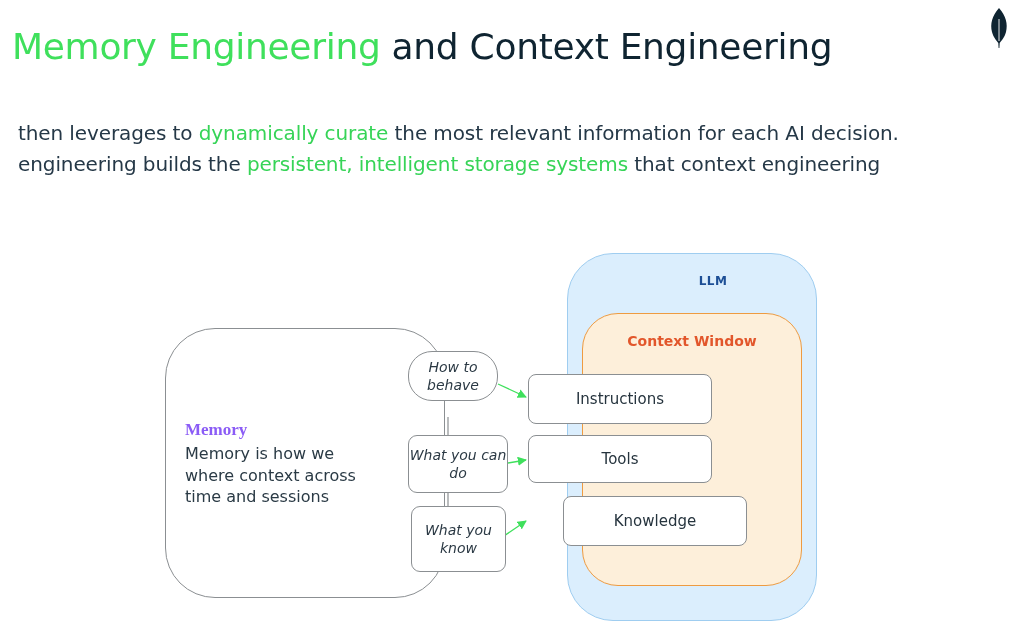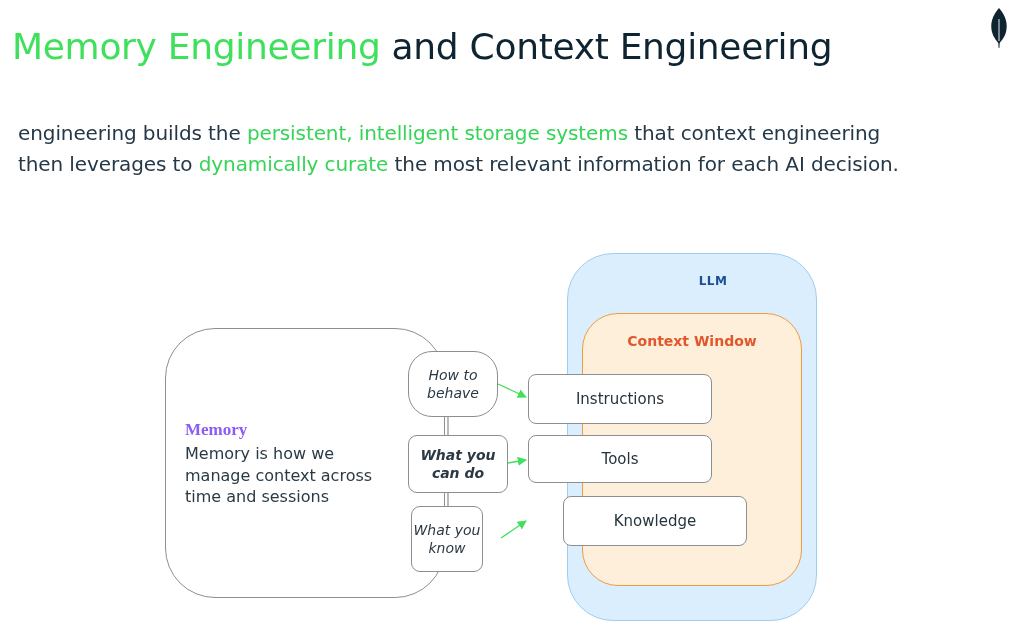--- a/index.html
+++ b/index.html
@@ -36,23 +36,23 @@
     font-weight: bold; font-size: 17px; color: #8b5cf6; font-family: Liberation Serif, serif;
   }
   .memory-desc {
     position: absolute; left: 185px; top: 443px; width: 200px;
     font-size: 16px; line-height: 21.5px; color: #2a3a45;
   }
   .small {
     border-radius: 9px; display: flex; align-items: center; justify-content: center;
     text-align: center; font-style: italic; font-size: 14px; line-height: 18px; color: #2b3944;
   }
-  .sb1 { left: 408px; top: 351px; width: 90px; height: 66px; border-radius: 24px; }
-  .sb2 { left: 408px; top: 435px; width: 100px; height: 58px; font-weight: bold; }
-  .sb3 { left: 411px; top: 506px; width: 72px; height: 66px; }
+  .sb1 { left: 408px; top: 351px; width: 90px; height: 50px; border-radius: 24px; }
+  .sb2 { left: 408px; top: 435px; width: 100px; height: 58px; }
+  .sb3 { left: 411px; top: 506px; width: 95px; height: 66px; }
   .llm-box {
     position: absolute; left: 567px; top: 253px; width: 250px; height: 368px;
     box-sizing: border-box; border-radius: 46px;
     background: #dbeefd; border: 1.3px solid #9fcdf0;
   }
   .llm-label {
     position: absolute; left: 588px; width: 250px; top: 274px; text-align: center;
     font-weight: bold; font-size: 12px; color: #1d4f96; letter-spacing: 0.5px;
   }
   .cw-box {
@@ -79,33 +79,33 @@
 <div class="title">
   <span class="green">Memory Engineering</span><span> and Context Engineering</span>
 </div>
 
 <svg class="leaf" viewBox="0 0 22 42">
   <path d="M11 1 C4 9 2 17 4 25 C5.5 31 9 34 10.3 36 L10.6 41 L11.4 41 L11.7 36 C13 34 16.5 31 18 25 C20 17 18 9 11 1 Z" fill="#0f2431"></path>
   <path d="M11 12 L11 34" stroke="#ffffff" stroke-width="0.9"></path>
 </svg>
 
 <div class="intro">
+  <p><span>then leverages to </span><span class="green-text">dynamically curate</span><span> the most relevant information for each AI decision.</span></p>
   <p><span>engineering builds the </span><span class="green-text">persistent, intelligent storage systems</span><span> that context engineering</span></p>
-  <p><span>then leverages to </span><span class="green-text">dynamically curate</span><span> the most relevant information for each AI decision.</span></p>
 </div>
 
 <div class="llm-box"></div>
 <div class="llm-label">LLM</div>
 
 <div class="cw-box"></div>
 <div class="cw-label">Context Window</div>
 
 <div class="box memory-box"></div>
 <div class="memory-title">Memory</div>
-<div class="memory-desc">Memory is how we manage context across time and sessions</div>
+<div class="memory-desc">Memory is how we where context across time and sessions</div>
 
 <svg class="connectors">
   <defs>
     <marker id="arrowG" viewBox="0 0 10 10" refX="9" refY="5" markerWidth="7" markerHeight="7" orient="auto">
       <path d="M0 0 L10 5 L0 10 Z" fill="#3fe05c"></path>
     </marker>
   </defs>
   <line x1="448" y1="417" x2="448" y2="435" stroke="#8b8f92" stroke-width="1.2"></line>
   <line x1="448" y1="493" x2="448" y2="506" stroke="#8b8f92" stroke-width="1.2"></line>
   <line x1="498" y1="384" x2="526" y2="397" stroke="#3fe05c" stroke-width="1.3" marker-end="url(#arrowG)"></line>

